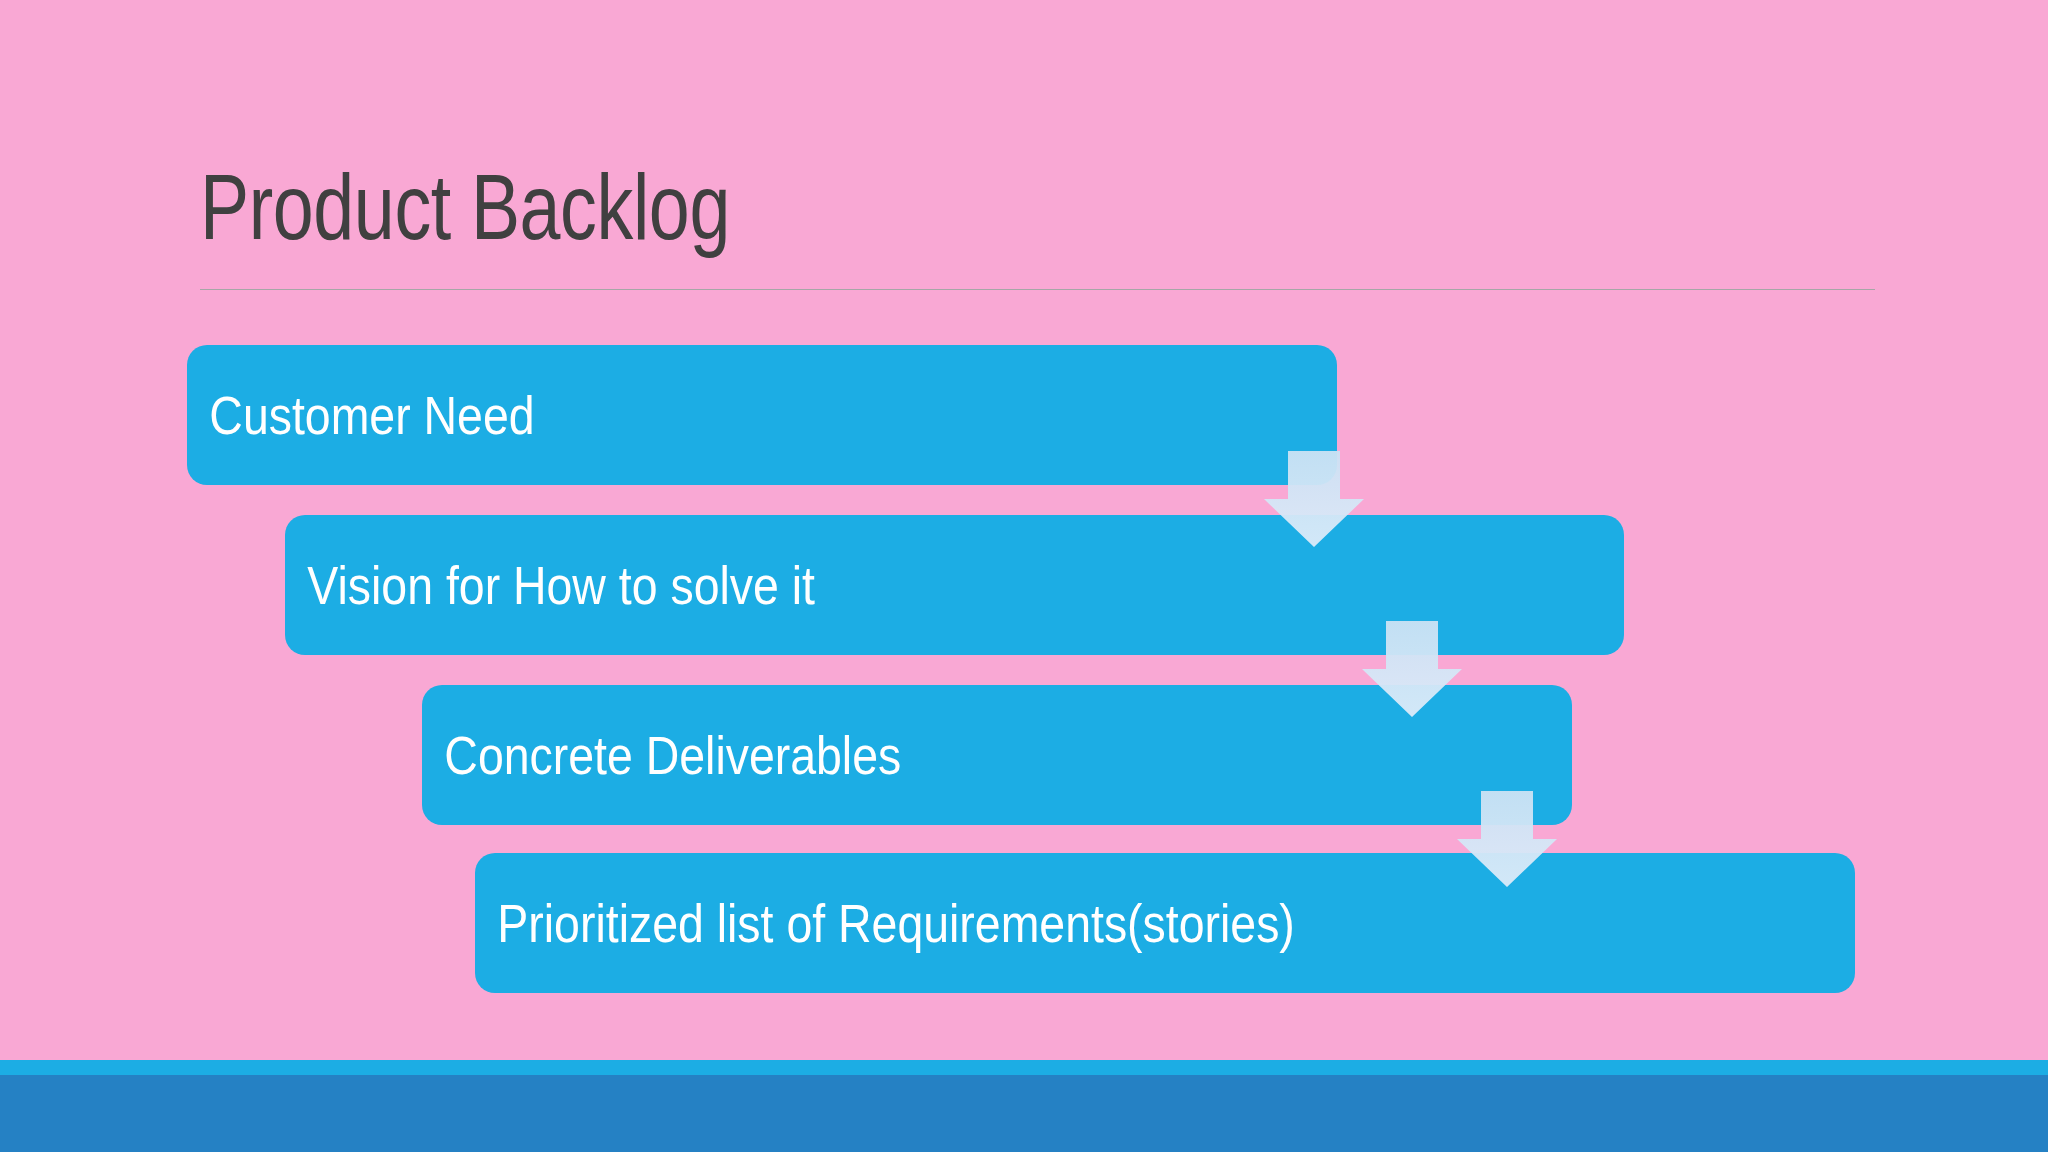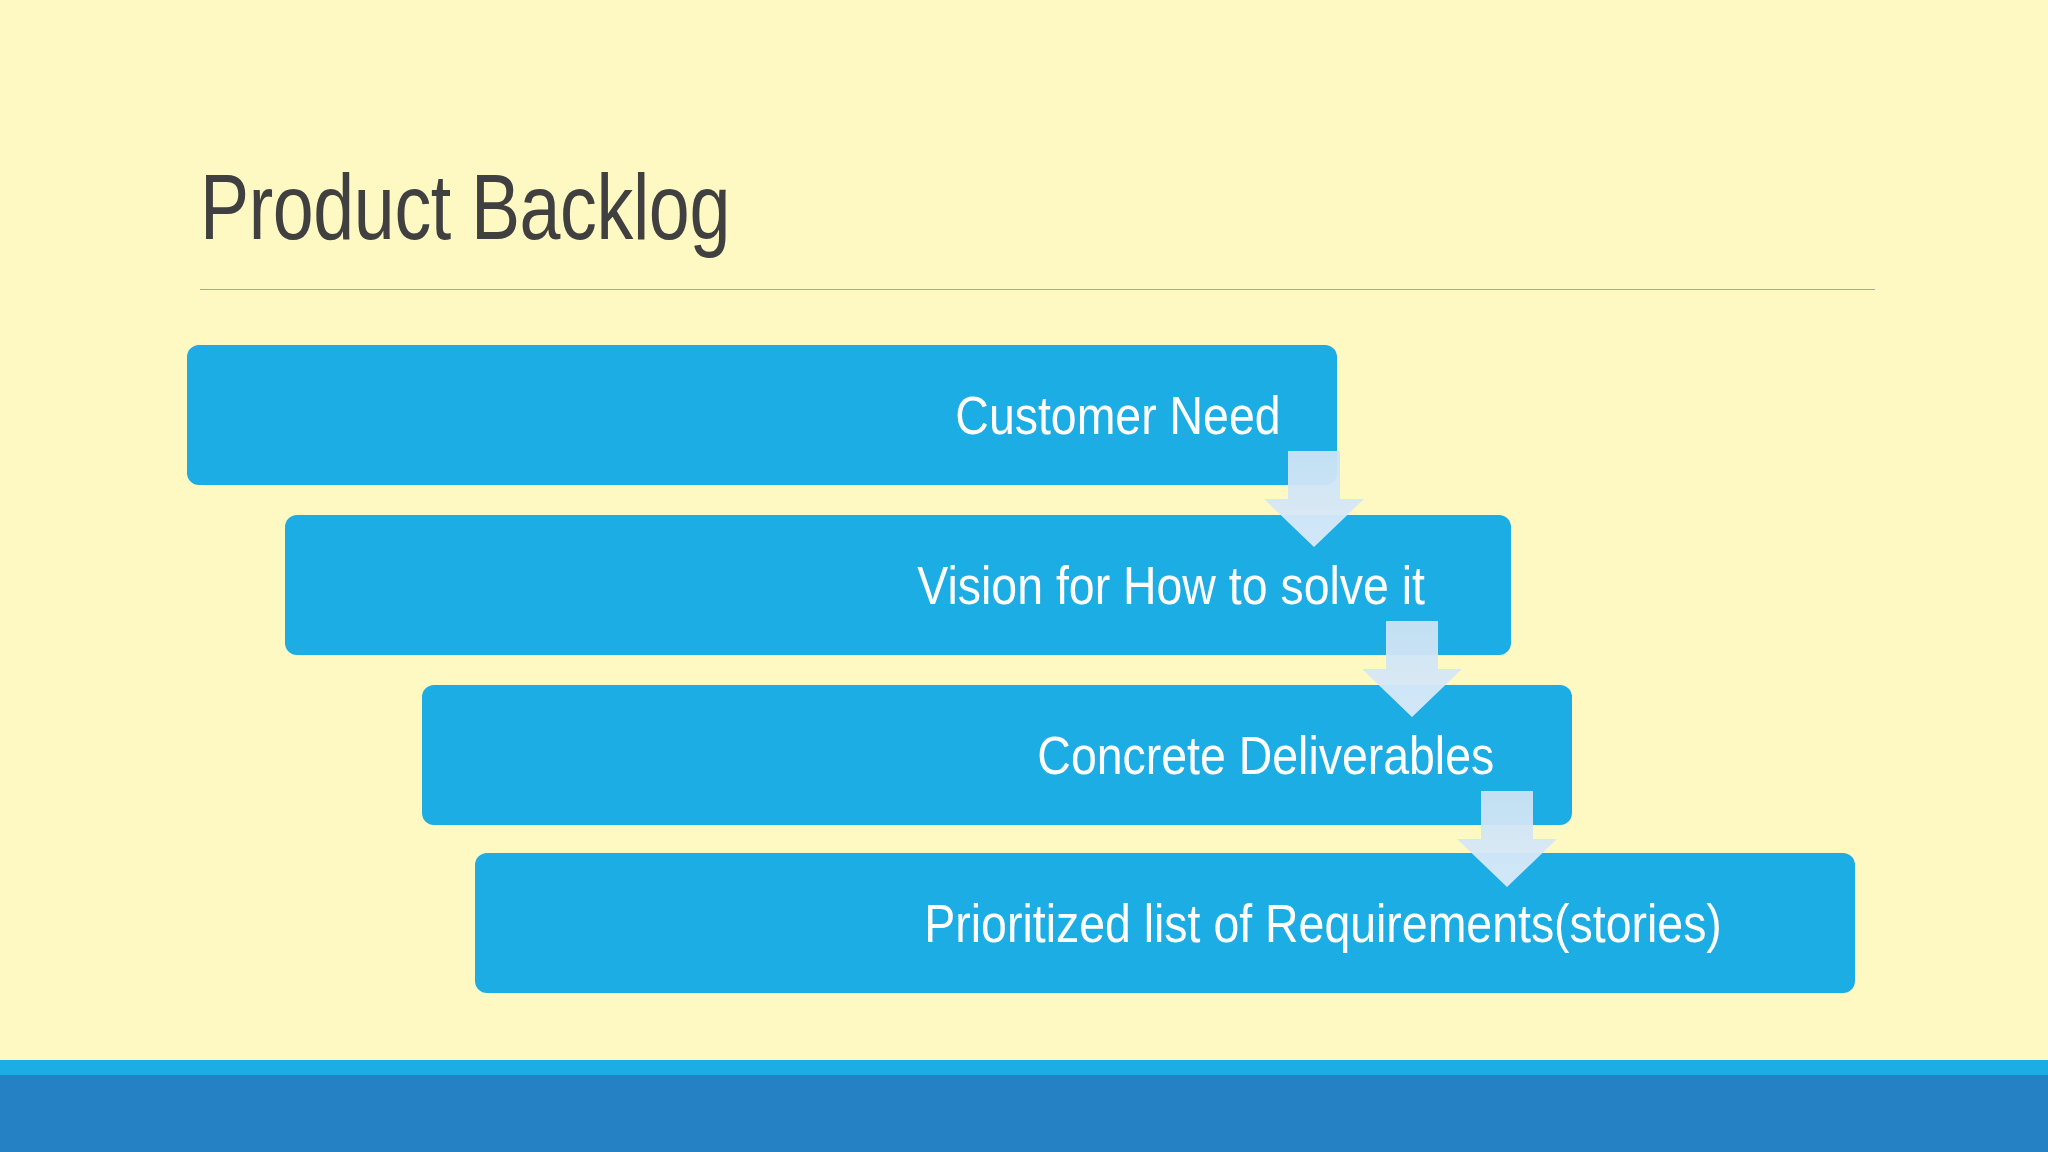--- a/index.html
+++ b/index.html
@@ -8,21 +8,21 @@
     padding: 0;
     background: #ffffff;
   }
   body {
     font-family: "Liberation Sans", "DejaVu Sans", sans-serif;
   }
   #slide {
     position: relative;
     width: 2048px;
     height: 1152px;
-    background: #fef9c3;
+    background: #f9a8d4;
     overflow: hidden;
   }
 
   
   #title-block {
     position: absolute;
     left: 200px;
     top: 150px;
     width: 1680px;
     height: 150px;
@@ -56,25 +56,24 @@
     position: absolute;
     left: 0;
     top: 0;
     width: 2048px;
     height: 1152px;
   }
   .flow-bar {
     position: absolute;
     box-sizing: border-box;
     background: #1CADE4;
-    border-radius: 12px;
+    border-radius: 20px;
     display: flex;
     align-items: center;
     z-index: 2;
-    justify-content: flex-end;
   }
   .flow-bar-label {
     font-family: "Liberation Sans", "DejaVu Sans", sans-serif;
     font-weight: 400;
     font-size: 54px;
     line-height: 60px;
     color: #ffffff;
     padding-left: 26px;
     transform: scaleX(0.86);
     transform-origin: left center;
@@ -135,21 +134,21 @@
         <defs>
           <linearGradient id="arrGrad1" x1="0" y1="0" x2="0" y2="1">
             <stop offset="0%" stop-color="#CBE2F4" stop-opacity="0.95"></stop>
             <stop offset="100%" stop-color="#DCEBF9" stop-opacity="0.95"></stop>
           </linearGradient>
         </defs>
         <path d="M24,0 L76,0 L76,48 L100,48 L50,96 L0,48 L24,48 Z" fill="url(#arrGrad1)"></path>
       </svg>
     </div>
 
-    <div class="flow-bar" style="left:285px; top:515px; width:1226px; height:140px;">
+    <div class="flow-bar" style="left:285px; top:515px; width:1339px; height:140px;">
       <span class="flow-bar-label">Vision for How to solve it</span>
     </div>
 
     <div class="flow-arrow" style="left:1362px; top:621px;">
       <svg width="100" height="100" viewBox="0 0 100 100">
         <defs>
           <linearGradient id="arrGrad2" x1="0" y1="0" x2="0" y2="1">
             <stop offset="0%" stop-color="#CBE2F4" stop-opacity="0.95"></stop>
             <stop offset="100%" stop-color="#DCEBF9" stop-opacity="0.95"></stop>
           </linearGradient>

